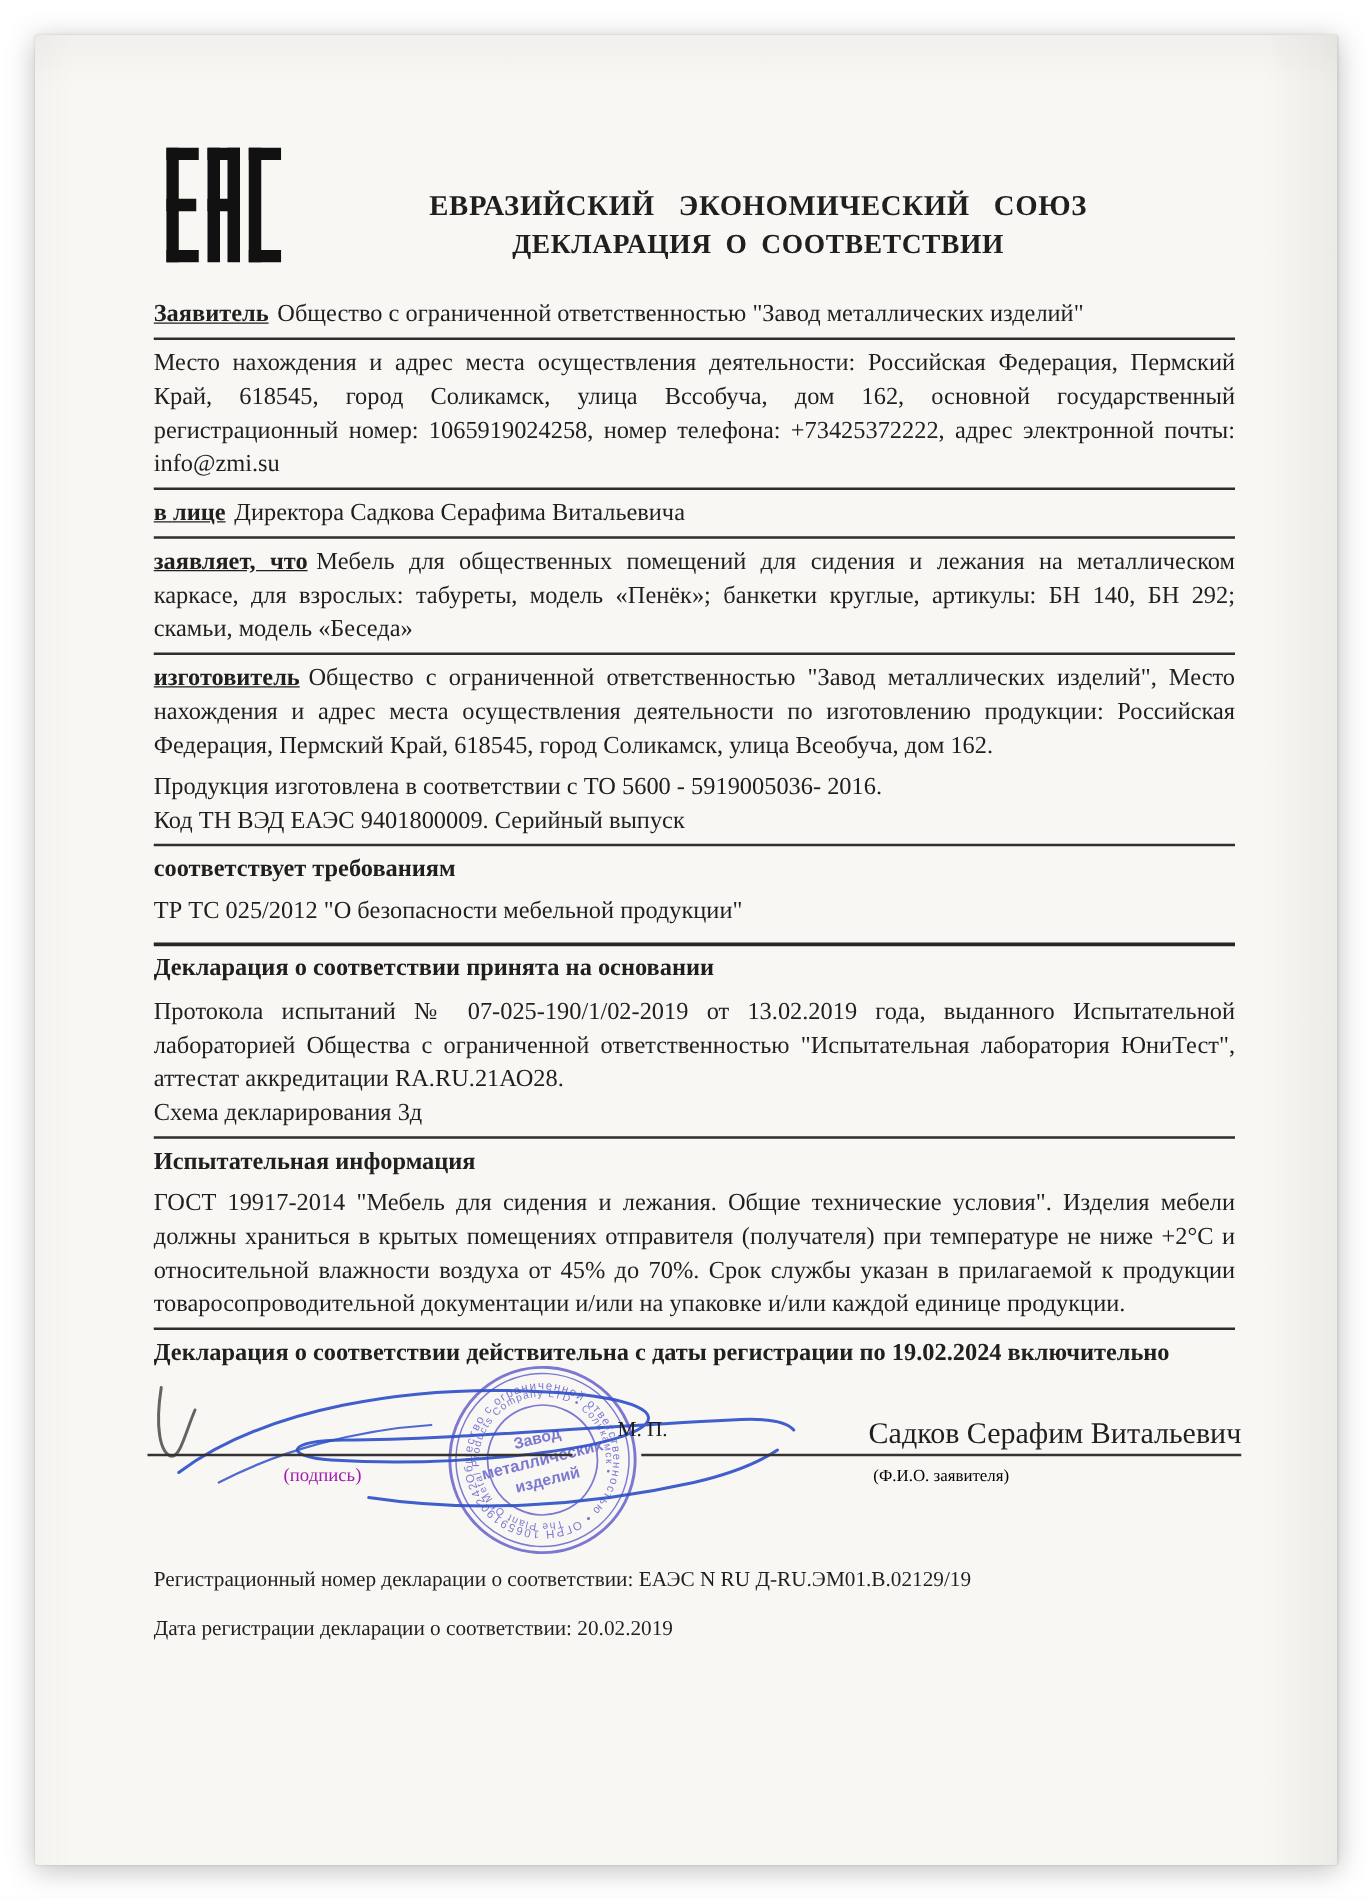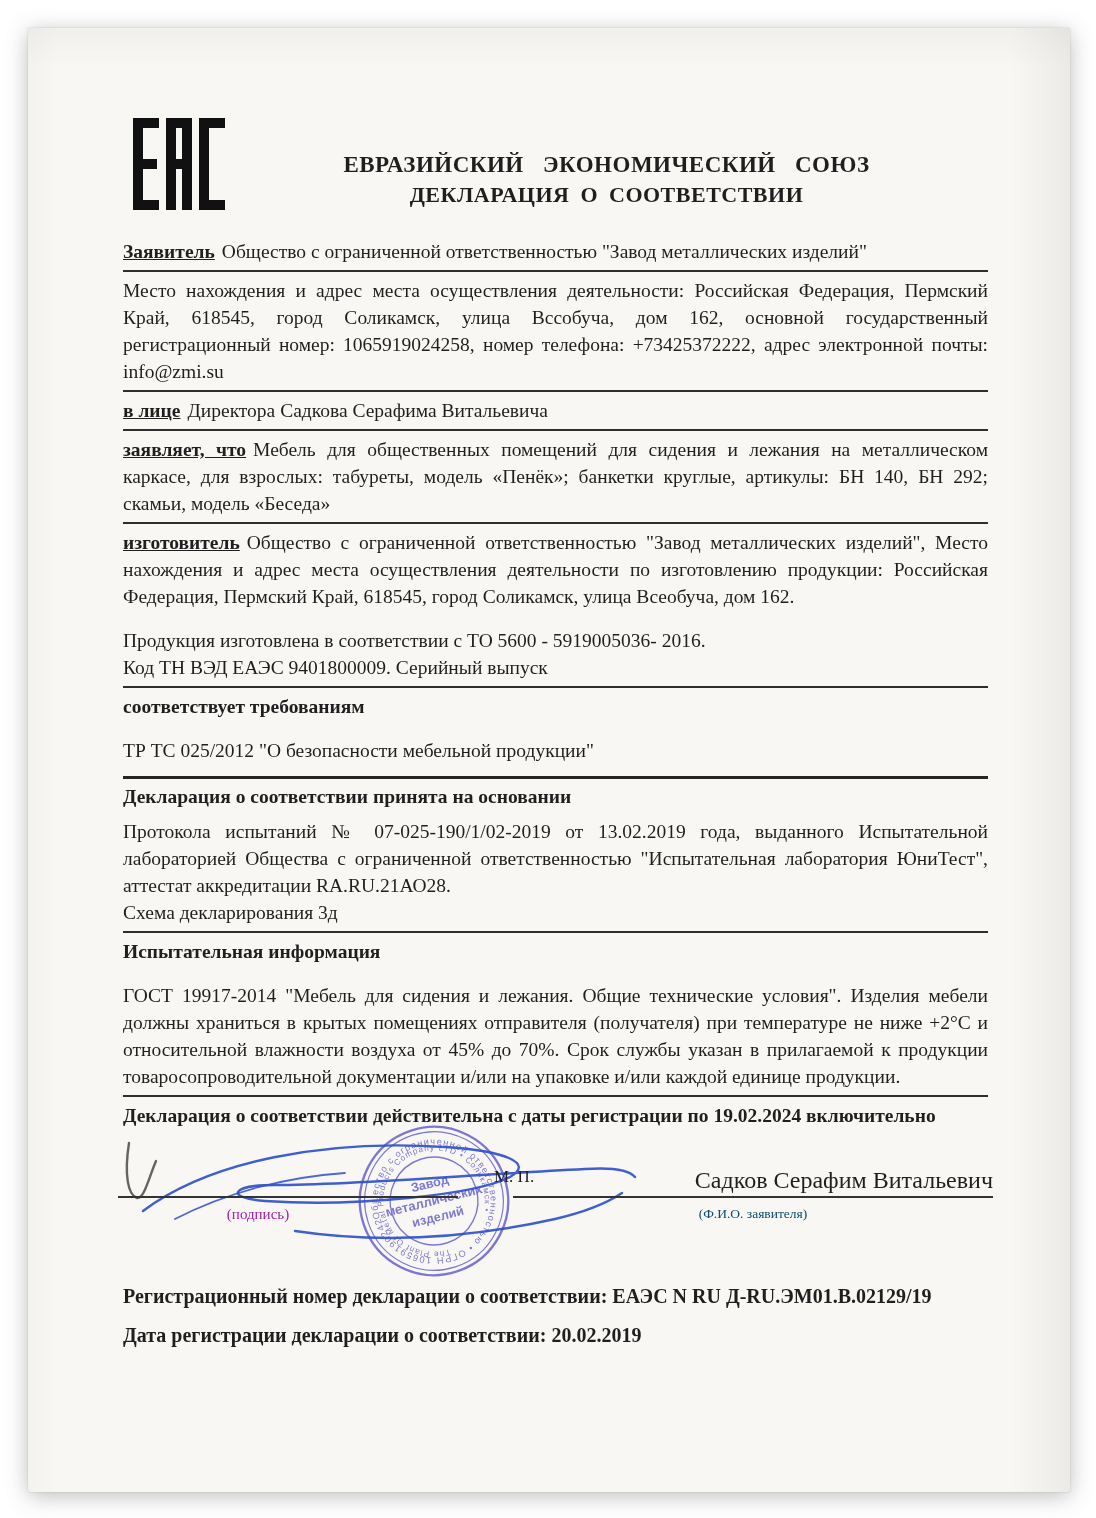--- a/index.html
+++ b/index.html
@@ -29,33 +29,33 @@
   .title-wrap{flex:1;text-align:center;padding-top:12px;}
   .title-line1{font-weight:bold;font-size:23px;letter-spacing:.5px;word-spacing:13px;line-height:30px;}
   .title-line2{font-weight:bold;font-size:22px;letter-spacing:.5px;word-spacing:5px;line-height:30px;}
   
   p{margin:0;}
   .lead{font-weight:bold;margin-right:7px;text-decoration:underline;}
   .jst{text-align:justify;}
   hr.rule{border:none;border-top:2px solid #2e2e2e;margin:5px 0 5px 0;}
   hr.rule-thick{border:none;border-top:3px solid #262626;margin:12px 0 4px 0;}
   .bold-line{font-weight:bold;}
-  .mt6{margin-top:17px;} .mt8{margin-top:8px;} .mt12{margin-top:12px;}
+  .mt6{margin-top:6px;} .mt8{margin-top:8px;} .mt12{margin-top:12px;}
   
   .sig-block{position:relative;height:142px;margin-top:4px;}
   .mp-label{position:absolute;left:371px;top:30px;font-size:17px;}
   .sig-line-left{position:absolute;left:-5px;top:63px;width:340px;border-top:2px solid #333;}
   .sig-caption-left{position:absolute;left:30px;top:68px;width:210px;text-align:center;font-size:15px;color:#a21caf;}
   .fio-name{position:absolute;left:390px;top:34px;width:480px;text-align:right;font-size:24px;}
   .sig-line-right{position:absolute;left:390px;top:63px;width:480px;border-top:2px solid #333;}
-  .fio-caption{position:absolute;left:390px;top:67px;width:480px;text-align:center;font-size:13.5px;color:#0c4a6e;}
+  .fio-caption{position:absolute;left:390px;top:67px;width:480px;text-align:center;font-size:13.5px;color:#000000;}
   .stamp{position:absolute;left:233px;top:-10px;width:156px;height:156px;opacity:.78;}
   .signature-svg{position:absolute;left:-8px;top:0px;}
   
-  .footer-line{font-weight:bold;font-size:20px;}
+  .footer-line{font-weight:normal;font-size:17px;}
 </style>
 </head>
 <body>
 
 <div class="paper"></div>
 
 <div class="content">
 
   <div class="doc-header">
     <svg class="eac-logo" viewBox="0 0 92 92" aria-hidden="true">

